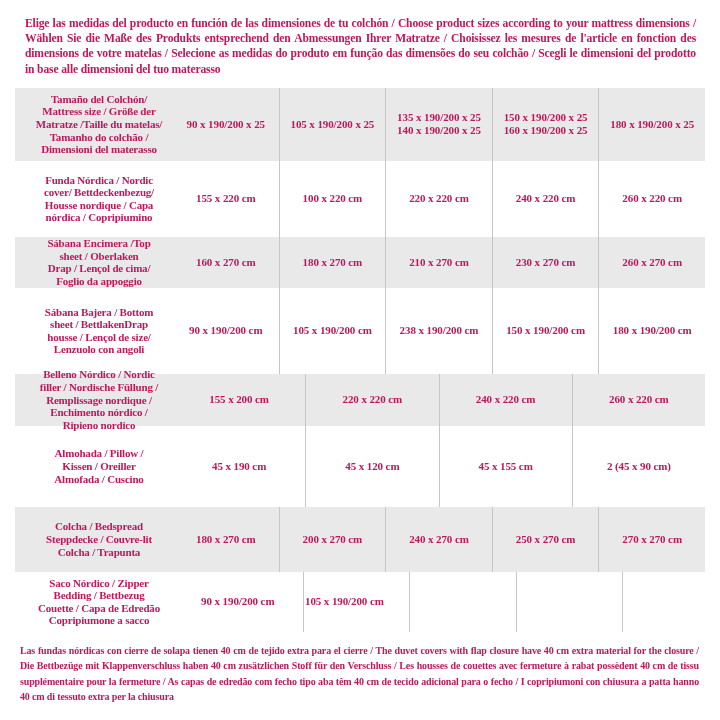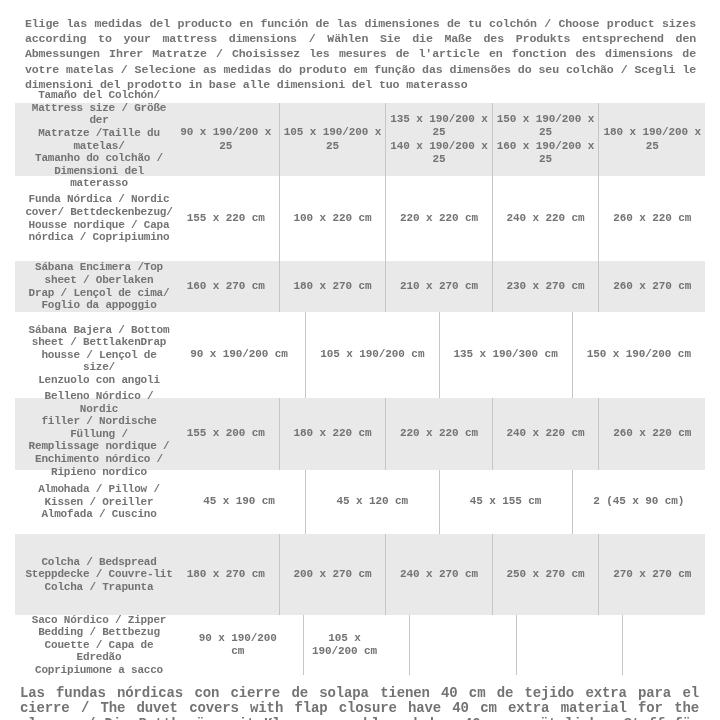--- a/index.html
+++ b/index.html
@@ -1,21 +1,21 @@
 <!DOCTYPE html>
 <html><head>
 <meta charset="utf-8">
 <style>
   html,body{margin:0;padding:0;background:#ffffff;}
   .page{
     position:relative;
     width:720px;height:720px;
     background:#ffffff;
-    font-family:Liberation Mono, monospace;
-    color:#737373;
+    font-family:Liberation Serif, serif;
+    color:#be185d;
     overflow:hidden;
     box-sizing:border-box;
   }
   .intro{
     margin:16px 24px 0 25px;
     font-size:11.6px;
     line-height:15.2px;
     font-weight:700;
     text-align:justify;
     letter-spacing:-0.15px;
@@ -26,26 +26,26 @@
   }
   .row{
     display:flex;
     align-items:stretch;
     box-sizing:border-box;
   }
   .row.shaded{background:#e9e9e9;}
   .row.plain{background:#ffffff;}
   
   .row:nth-of-type(1){height:73px;}
-  .row:nth-of-type(2){height:85px;}
+  .row:nth-of-type(2){height:76px;}
   .row:nth-of-type(3){height:51px;}
   .row:nth-of-type(4){height:86px;}
-  .row:nth-of-type(5){height:72px;}
-  .row:nth-of-type(6){height:64px;}
-  .row:nth-of-type(7){height:81px;}
+  .row:nth-of-type(5){height:52px;}
+  .row:nth-of-type(6){height:81px;}
+  .row:nth-of-type(7){height:65px;}
   .row:nth-of-type(8){height:60px;gap:24px;}
   .cell{
     box-sizing:border-box;
     display:flex;
     flex-direction:column;
     justify-content:center;
   }
   .cell.label{
     width:158px;
     padding-left:10px;
@@ -59,21 +59,21 @@
     flex:1;
     font-size:11px;
     line-height:13.5px;
     font-weight:700;
     text-align:center;
     letter-spacing:-0.1px;
   }
   .cell.value.sep{border-left:1px solid #c6c6c6;}
   .note{
     margin:11px 21px 0 20px;
-    font-size:14px;
+    font-size:10px;
     line-height:15.4px;
     font-weight:700;
     text-align:justify;
     letter-spacing:-0.15px;
   }
 </style>
 </head>
 <body>
 
 <div class="page">
@@ -158,41 +158,41 @@
           <div>housse / Lençol de size/</div>
           <div>Lenzuolo con angoli</div>
         </div>
         <div class="cell value">
           <div>90 x 190/200 cm</div>
         </div>
         <div class="cell value sep">
           <div>105 x 190/200 cm</div>
         </div>
         <div class="cell value sep">
-          <div>135 x 190/300 cm</div>
+          <div>238 x 190/200 cm</div>
         </div>
         <div class="cell value sep">
           <div>150 x 190/200 cm</div>
+        </div>
+        <div class="cell value sep">
+          <div>180 x 190/200 cm</div>
         </div>
       </div>
       <div class="row shaded">
         <div class="cell label">
           <div>Belleno Nórdico / Nordic</div>
           <div>filler / Nordische Füllung /</div>
           <div>Remplissage nordique /</div>
           <div>Enchimento nórdico /</div>
           <div>Ripieno nordico</div>
         </div>
         <div class="cell value">
           <div>155 x 200 cm</div>
         </div>
         <div class="cell value sep">
-          <div>180 x 220 cm</div>
-        </div>
-        <div class="cell value sep">
           <div>220 x 220 cm</div>
         </div>
         <div class="cell value sep">
           <div>240 x 220 cm</div>
         </div>
         <div class="cell value sep">
           <div>260 x 220 cm</div>
         </div>
       </div>
       <div class="row plain">

